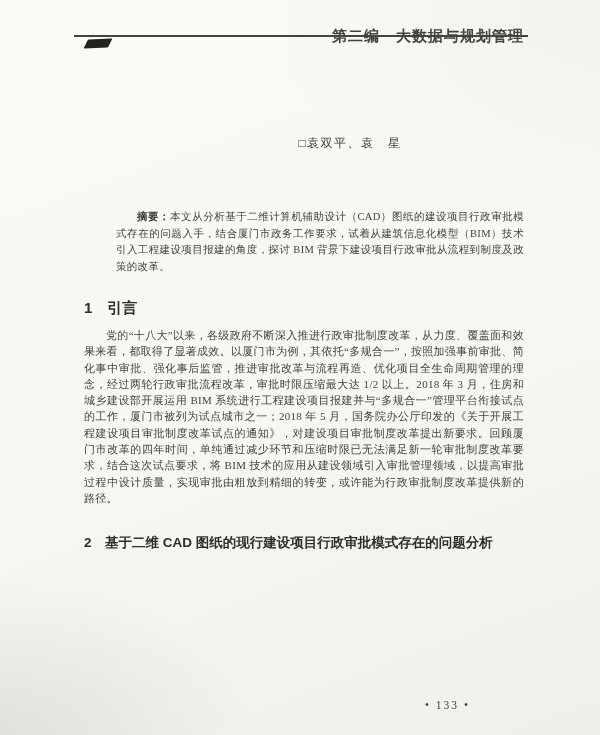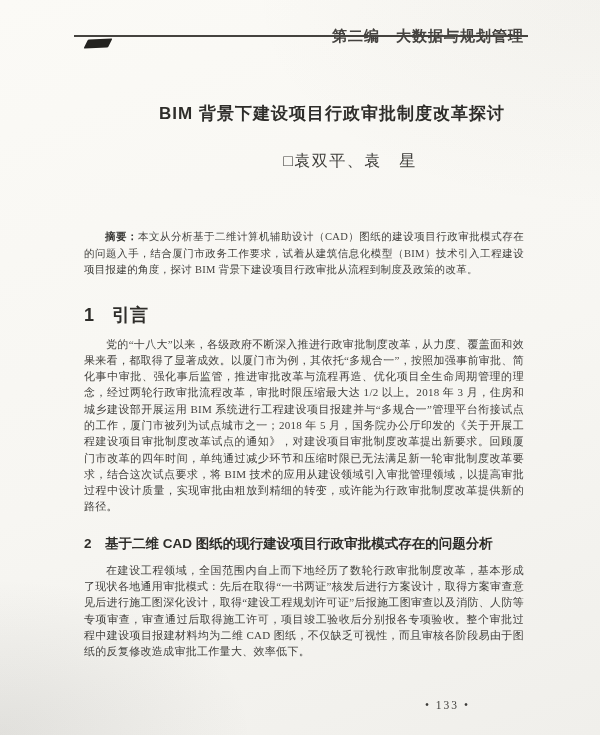--- a/index.html
+++ b/index.html
@@ -70,57 +70,58 @@
     transform: translateX(58px);
     margin-top: 11px;
     font-family: "Liberation Sans", "DejaVu Sans", sans-serif;
     font-weight: 700;
     font-size: 12.5px;
     color: #343330;
   }
   .authors {
     text-align: center;
     transform: translateX(46px);
-    margin-top: 26px;
-    font-size: 16px;
+    margin-top: 33px;
+    font-size: 12px;
     letter-spacing: 1.5px;
     color: #3c3b38;
   }
   .abstract {
     margin-top: 56px;
     font-size: 10.5px;
     line-height: 16.5px;
     text-align: justify;
     letter-spacing: 0.3px;
     color: #43423f;
     text-indent: 2em;
+    margin-left: 32px;
   }
   .abstract .label,
   .keywords .label {
     font-family: "Liberation Sans", "DejaVu Sans", sans-serif;
     font-weight: 700;
     color: #363532;
   }
   .keywords {
     margin-top: 5px;
     font-size: 10.5px;
     line-height: 16px;
     letter-spacing: 0.3px;
     text-indent: 2em;
     color: #43423f;
   }
   .section-heading-1 {
     margin-top: 24px;
     font-family: "Liberation Sans", "DejaVu Sans", sans-serif;
     font-weight: 700;
-    font-size: 18px;
+    font-size: 15px;
     color: #2e2d2a;
   }
   .section-heading-2 {
-    margin-top: 20px;
+    margin-top: 28px;
     font-family: "Liberation Sans", "DejaVu Sans", sans-serif;
     font-weight: 700;
     font-size: 13.5px;
     color: #2e2d2a;
   }
   .body-para {
     margin: 9px 0 0 0;
     font-size: 11px;
     line-height: 16.3px;
     text-align: justify;
@@ -143,35 +144,33 @@
 <div class="page">
 
   <div class="running-header">第二编　大数据与规划管理</div>
 
   <div class="header-rule"></div>
 
   <div class="scan-mark"></div>
 
   <div class="content">
 
-    <div class="title">BIM 背景下建设项目行政审批制度改革探讨</div>
 
 
     <div class="authors">□袁双平、袁　星</div>
 
     <div class="abstract">
       <span class="label">摘要：</span><span>本文从分析基于二维计算机辅助设计（CAD）图纸的建设项目行政审批模式存在的问题入手，结合厦门市政务工作要求，试着从建筑信息化模型（BIM）技术引入工程建设项目报建的角度，探讨 BIM 背景下建设项目行政审批从流程到制度及政策的改革。</span>
     </div>
 
 
     <div class="section-heading-1">1　引言</div>
 
     <p class="body-para">党的“十八大”以来，各级政府不断深入推进行政审批制度改革，从力度、覆盖面和效果来看，都取得了显著成效。以厦门市为例，其依托“多规合一”，按照加强事前审批、简化事中审批、强化事后监管，推进审批改革与流程再造、优化项目全生命周期管理的理念，经过两轮行政审批流程改革，审批时限压缩最大达 1/2 以上。2018 年 3 月，住房和城乡建设部开展运用 BIM 系统进行工程建设项目报建并与“多规合一”管理平台衔接试点的工作，厦门市被列为试点城市之一；2018 年 5 月，国务院办公厅印发的《关于开展工程建设项目审批制度改革试点的通知》，对建设项目审批制度改革提出新要求。回顾厦门市改革的四年时间，单纯通过减少环节和压缩时限已无法满足新一轮审批制度改革要求，结合这次试点要求，将 BIM 技术的应用从建设领域引入审批管理领域，以提高审批过程中设计质量，实现审批由粗放到精细的转变，或许能为行政审批制度改革提供新的路径。</p>
 
     <div class="section-heading-2">2　基于二维 CAD 图纸的现行建设项目行政审批模式存在的问题分析</div>
 
-    <p class="body-para">在建设工程领域，全国范围内自上而下地经历了数轮行政审批制度改革，基本形成了现状各地通用审批模式：先后在取得“一书两证”核发后进行方案设计，取得方案审查意见后进行施工图深化设计，取得“建设工程规划许可证”后报施工图审查以及消防、人防等专项审查，审查通过后取得施工许可，项目竣工验收后分别报各专项验收。整个审批过程中建设项目报建材料均为二维 CAD 图纸，不仅缺乏可视性，而且审核各阶段易由于图纸的反复修改造成审批工作量大、效率低下。</p>
 
   </div>
 
   <div class="page-number">• 133 •</div>
 
 </div>
 
 </body></html>

